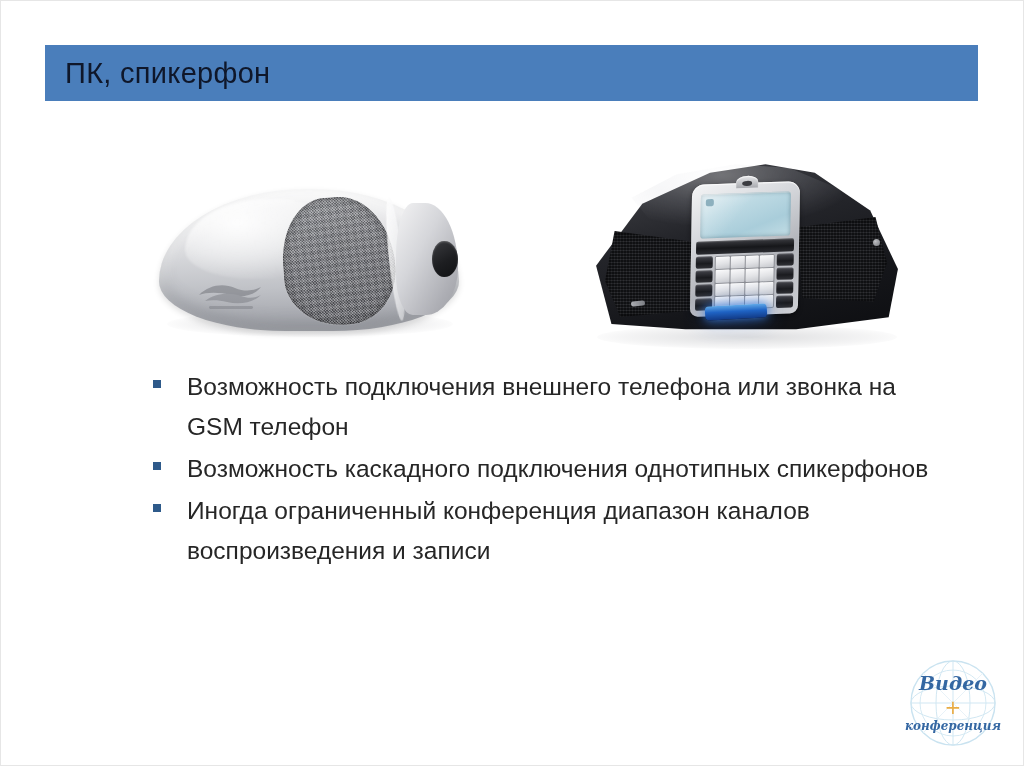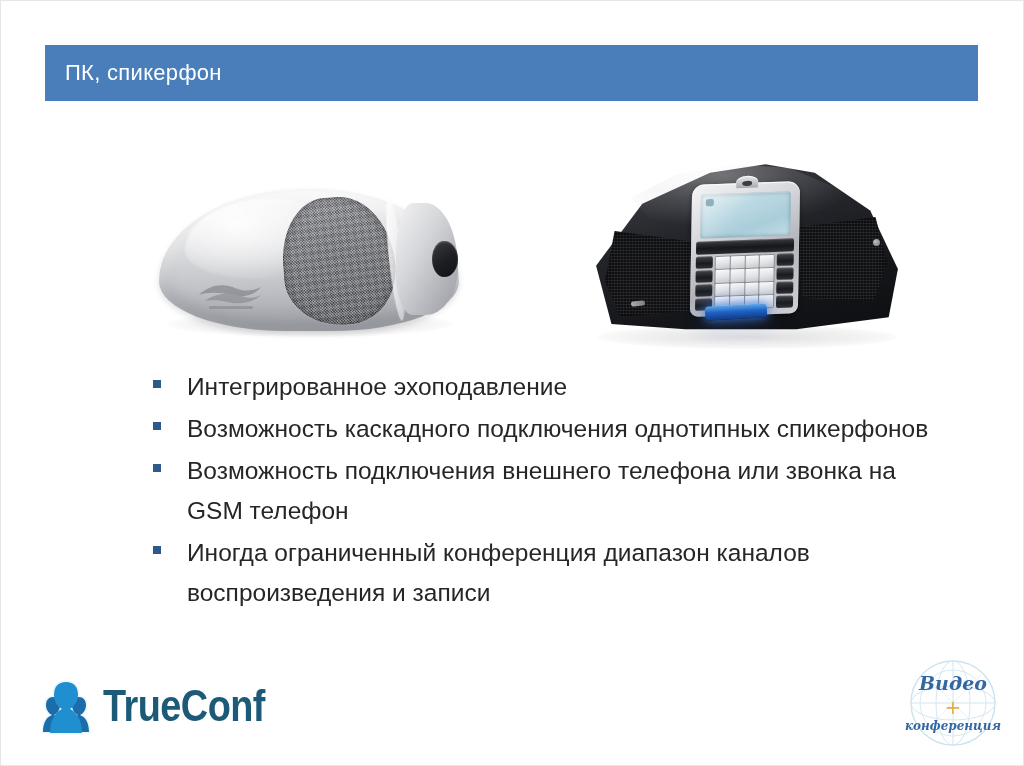--- a/index.html
+++ b/index.html
@@ -28,22 +28,22 @@
     width: 933px;
     height: 56px;
     background: #4a7ebb;
     box-sizing: border-box;
   }
   .title-text {
     position: absolute;
     left: 20px;
     top: 50%;
     transform: translateY(-50%);
-    color: #ffffff;
-    font-size: 22px;
+    color: #0f172a;
+    font-size: 29px;
     font-weight: 400;
     letter-spacing: 0.3px;
     white-space: nowrap;
     font-family: "Liberation Sans", sans-serif;
   }
 
   
   .devices {
     position: absolute;
     left: 0;
@@ -548,49 +548,32 @@
           </div>
         </div>
       </div>
       <div class="conf-blue-led"></div>
     </div>
   </div>
 
   <div class="bullets">
     <div class="bullet-row">
       <div class="bullet-mark"></div>
-      <div class="bullet-text">Интегрированное эхоподавление</div>
+      <div class="bullet-text">Возможность подключения внешнего телефона или звонка на GSM телефон</div>
     </div>
     <div class="bullet-row">
       <div class="bullet-mark"></div>
       <div class="bullet-text">Возможность каскадного подключения однотипных спикерфонов</div>
     </div>
     <div class="bullet-row">
       <div class="bullet-mark"></div>
-      <div class="bullet-text">Возможность подключения внешнего телефона или звонка на GSM телефон</div>
-    </div>
-    <div class="bullet-row">
-      <div class="bullet-mark"></div>
       <div class="bullet-text">Иногда ограниченный конференция диапазон каналов воспроизведения и записи</div>
     </div>
   </div>
 
-  <div class="logo">
-    <svg class="logo-mark" viewBox="0 0 66 58">
-      <g stroke="#eaf6fb" stroke-width="3.2" fill="none">
-        <path d="M10 55 C10 45 14 40 19 38 C15 36 13 32 13 28 C13 23 16 20 20 20 C24 20 27 23 27 28 C27 32 25 36 21 38 C26 40 30 45 30 55 Z"></path>
-        <path d="M36 55 C36 45 40 40 45 38 C41 36 39 32 39 28 C39 23 42 20 46 20 C50 20 53 23 53 28 C53 32 51 36 47 38 C52 40 56 45 56 55 Z"></path>
-        <path d="M17 56 C17 42 23 35 29 32 C24 29 21 24 21 18 C21 10 25 5 33 5 C41 5 45 10 45 18 C45 24 42 29 37 32 C43 35 49 42 49 56 Z"></path>
-      </g>
-      <path d="M10 55 C10 45 14 40 19 38 C15 36 13 32 13 28 C13 23 16 20 20 20 C24 20 27 23 27 28 C27 32 25 36 21 38 C26 40 30 45 30 55 Z" fill="#1b6ca8"></path>
-      <path d="M36 55 C36 45 40 40 45 38 C41 36 39 32 39 28 C39 23 42 20 46 20 C50 20 53 23 53 28 C53 32 51 36 47 38 C52 40 56 45 56 55 Z" fill="#1b6ca8"></path>
-      <path d="M17 56 C17 42 23 35 29 32 C24 29 21 24 21 18 C21 10 25 5 33 5 C41 5 45 10 45 18 C45 24 42 29 37 32 C43 35 49 42 49 56 Z" fill="#1f8fd0"></path>
-    </svg>
-    <div class="logo-word">TrueConf</div>
-  </div>
 
   <div class="watermark">
     <svg class="wm-globe" viewBox="0 0 104 104">
       <circle cx="52" cy="52" r="42" fill="none" stroke="#8fc4e0" stroke-width="1.4"></circle>
       <circle cx="52" cy="52" r="33" fill="none" stroke="#a9d3e8" stroke-width="1"></circle>
       <ellipse cx="52" cy="52" rx="42" ry="17" fill="none" stroke="#9ecce4" stroke-width="1"></ellipse>
       <ellipse cx="52" cy="52" rx="17" ry="42" fill="none" stroke="#9ecce4" stroke-width="1"></ellipse>
       <line x1="10" y1="52" x2="94" y2="52" stroke="#9ecce4" stroke-width="1"></line>
       <line x1="52" y1="10" x2="52" y2="94" stroke="#9ecce4" stroke-width="1"></line>
       <line x1="22" y1="22" x2="82" y2="82" stroke="#c3e0ef" stroke-width="0.8"></line>

